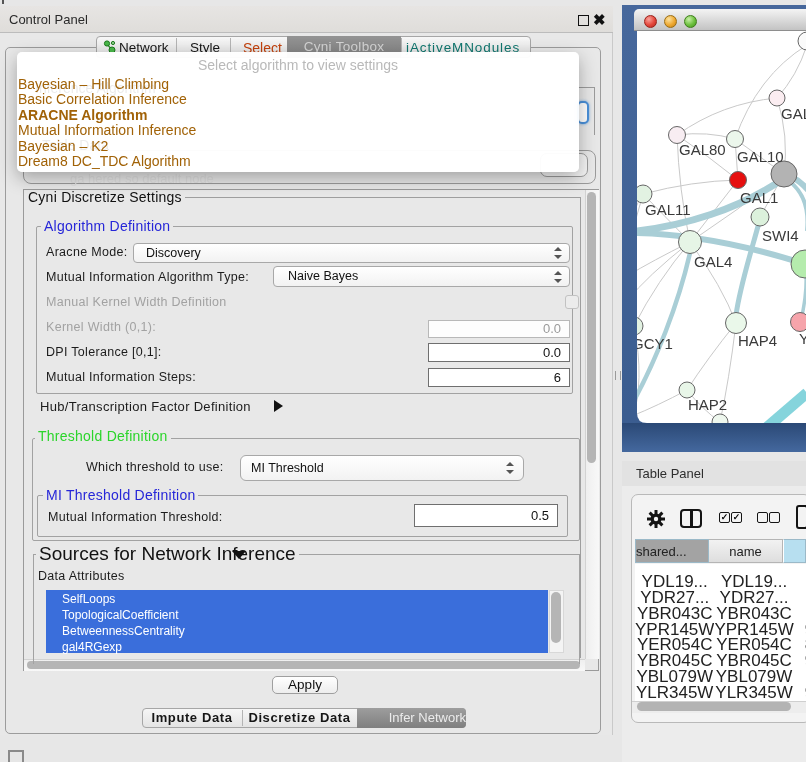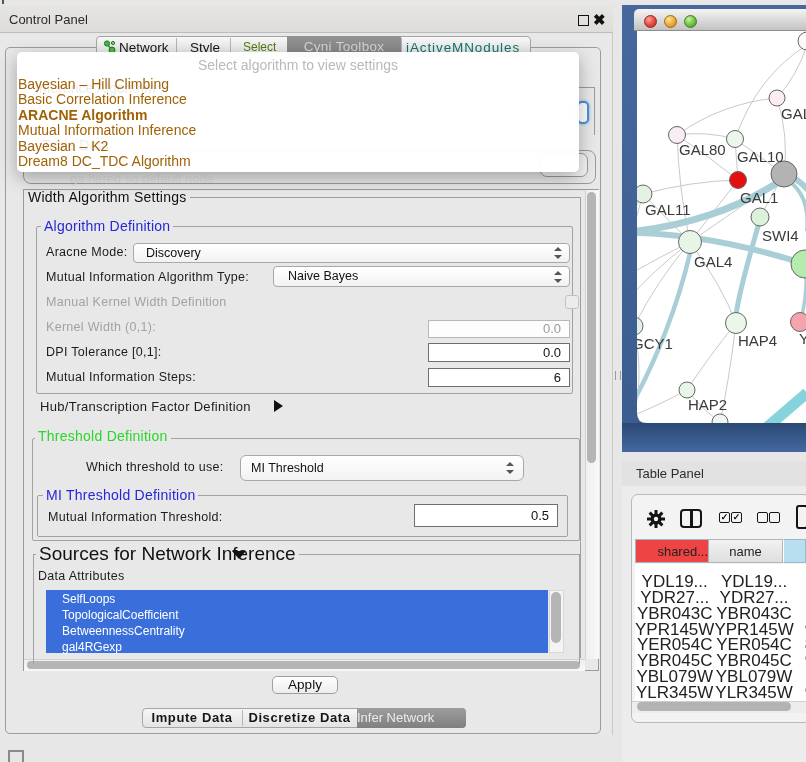--- a/index.html
+++ b/index.html
@@ -31,35 +31,35 @@
 <div class="a" style="left:230px;top:38px;width:1px;height:18px;background:#b4b4b4"></div>
 <div class="a" style="left:401px;top:38px;width:1px;height:18px;background:#b4b4b4"></div>
 <svg class="a" style="left:103px;top:40px" width="13" height="14" viewBox="0 0 13 14">
  <line x1="4" y1="4" x2="9" y2="10" stroke="#2c8c2c" stroke-width="1.2"></line>
  <circle cx="4" cy="3.5" r="2.6" fill="#49b849" stroke="#1e7a1e"></circle>
  <circle cx="9" cy="10" r="3" fill="#49b849" stroke="#1e7a1e"></circle>
  <circle cx="10" cy="3" r="1.6" fill="#8fd48f" stroke="#1e7a1e"></circle>
 </svg>
 <div class="a" style="left:119px;top:40px;font-size:13.5px;color:#161616">Network</div>
 <div class="a" style="left:190px;top:40px;font-size:13.5px;color:#161616">Style</div>
-<div class="a" style="left:243px;top:40px;font-size:12px;color:#4d7c0f">Select</div>
+<div class="a" style="left:243px;top:40px;font-size:14px;color:#c2410c">Select</div>
 <div class="a" style="left:287px;top:36px;width:114px;height:22px;line-height:22px;text-align:center;font-size:13.5px;letter-spacing:0.3px;color:#d4d4d4">Cyni Toolbox</div>
 <div class="a" style="left:406px;top:40px;font-size:13.5px;color:#0f766e;letter-spacing:0.9px">jActiveMNodules</div>
 
 <div class="a" style="left:23px;top:189px;width:576px;height:482px;border:1px solid #9a9a9a;background:#e8e8e8;box-sizing:border-box"></div>
 
 <div class="a" style="left:585px;top:190px;width:13px;height:469px;background:linear-gradient(90deg,#efefef,#f8f8f8);border-left:1px solid #d2d2d2"></div>
 <div class="a" style="left:587px;top:192px;width:9px;height:271px;background:#b5b5b5;border-radius:5px"></div>
 
 <div class="a" style="left:24px;top:659px;width:561px;height:11px;background:linear-gradient(#efefef,#f8f8f8);border-top:1px solid #d2d2d2"></div>
 <div class="a" style="left:27px;top:661px;width:553px;height:8px;background:#b5b5b5;border-radius:4px"></div>
 
 <div class="a" style="left:25px;top:197px;width:556px;height:1px;background:#9e9e9e"></div>
 <div class="a" style="left:580px;top:197px;width:1px;height:461px;background:#9e9e9e"></div>
-<div class="glbl" style="left:25px;top:190px;color:#111">Width Algorithm Settings</div>
+<div class="glbl" style="left:25px;top:190px;color:#111">Cyni Discretize Settings</div>
 
 <div class="a" style="left:36px;top:226px;width:537px;height:168px;border:1px solid #a2a2a2;border-radius:2px;box-sizing:border-box"></div>
 <div class="glbl" style="left:41px;top:219px;color:#2626d8">Algorithm Definition</div>
 
 <div class="lbl" style="left:46px;top:245px">Aracne Mode:</div>
 <div class="combo" style="left:133px;top:243px;width:437px;height:20px;line-height:19px"><span style="margin-left:12px">Discovery</span><span class="stepper"></span></div>
 <div class="lbl" style="left:46px;top:270px">Mutual Information Algorithm Type:</div>
 <div class="combo" style="left:273px;top:266px;width:297px;height:21px;line-height:19px"><span style="margin-left:14px">Naive Bayes</span><span class="stepper"></span></div>
 <div class="lbl" style="left:46px;top:295px;color:#a2a2a2">Manual Kernel Width Definition</div>
 <div class="a" style="left:565px;top:295px;width:14px;height:14px;background:#ececec;border:1px solid #c2c2c2;border-radius:3px;box-sizing:border-box"></div>
@@ -96,21 +96,21 @@
 <div class="a" style="left:549px;top:590px;width:15px;height:63px;background:#f4f4f4;border:1px solid #d8d8d8;box-sizing:border-box"></div>
 <div class="a" style="left:551px;top:592px;width:10px;height:51px;background:#b5b5b5;border-radius:5px"></div>
 
 <div class="a" style="left:272px;top:676px;width:66px;height:18px;border:1px solid #9f9f9f;border-radius:5px;background:linear-gradient(#ffffff,#ededed);box-sizing:border-box;text-align:center;font-size:13.5px;color:#111;line-height:16px">Apply</div>
 
 <div class="a" style="left:142px;top:708px;width:324px;height:20px;border:1px solid #a6a6a6;border-radius:4px;background:linear-gradient(#f6f6f6,#e4e4e4);box-sizing:border-box"></div>
 <div class="a" style="left:357px;top:708px;width:109px;height:20px;background:linear-gradient(#9d9d9d,#7f7f7f);border-radius:0 4px 4px 0"></div>
 <div class="a" style="left:242px;top:710px;width:1px;height:16px;background:#b4b4b4"></div>
 <div class="a" style="left:142px;top:708px;width:100px;height:20px;line-height:20px;text-align:center;font-size:13px;letter-spacing:0.6px;font-weight:bold;color:#161616">Impute Data</div>
 <div class="a" style="left:242px;top:708px;width:115px;height:20px;line-height:20px;text-align:center;font-size:13px;letter-spacing:0.6px;font-weight:bold;color:#161616">Discretize Data</div>
-<div class="a" style="left:357px;top:708px;width:109px;height:20px;line-height:20px;text-align:left;font-size:13px;color:#ececec">Infer Network</div>
+<div class="a" style="left:357px;top:708px;width:109px;height:20px;line-height:20px;text-align:right;font-size:13px;color:#ececec">Infer Network</div>
 
 <div class="a" style="left:8px;top:750px;width:16px;height:14px;border:2px solid #8a8a8a;background:#e6e6e6;box-sizing:border-box"></div>
 
 <div class="a" style="left:23px;top:150px;width:573px;height:34px;border:1px solid #9b9b9b;border-radius:8px;box-sizing:border-box;background:#e8e8e8"></div>
 <div class="a" style="left:70px;top:171px;font-size:13px;color:#dedede">ga hered so default node</div>
 <div class="a" style="left:578px;top:87px;width:16px;height:1px;background:#9b9b9b"></div>
 <div class="a" style="left:594px;top:87px;width:1px;height:48px;background:#9b9b9b"></div>
 <div class="a" style="left:540px;top:153px;width:48px;height:24px;border:1px solid #9b9b9b;border-radius:7px;background:#f5f5f5;box-sizing:border-box"></div>
 <div class="a" style="left:577px;top:101px;width:12px;height:23px;border:2px solid #4a90d9;border-radius:5px;background:#fff;box-sizing:border-box;box-shadow:0 0 3px #6aa6e2"></div>
 
@@ -224,21 +224,21 @@
     </g>
 </svg>
 <div class="a" style="left:680px;top:509px;width:22px;height:19px;border:2.5px solid #141414;border-radius:4px;box-sizing:border-box"></div>
 <div class="a" style="left:689.5px;top:511px;width:3px;height:15px;background:#141414"></div>
 <div class="a" style="left:719px;top:512px;width:11px;height:11px;border:1.5px solid #141414;border-radius:2px;box-sizing:border-box;font-size:9px;font-weight:bold;line-height:9px;text-align:center">✓</div>
 <div class="a" style="left:731px;top:512px;width:11px;height:11px;border:1.5px solid #141414;border-radius:2px;box-sizing:border-box;font-size:9px;font-weight:bold;line-height:9px;text-align:center">✓</div>
 <div class="a" style="left:757px;top:512px;width:11px;height:11px;border:1.5px solid #141414;border-radius:2px;box-sizing:border-box"></div>
 <div class="a" style="left:769px;top:512px;width:11px;height:11px;border:1.5px solid #141414;border-radius:2px;box-sizing:border-box"></div>
 <div class="a" style="left:796px;top:505px;width:12px;height:24px;border:2.5px solid #141414;border-radius:3px;box-sizing:border-box;background:#f3f3f3"></div>
 
-<div class="a" style="left:635px;top:539px;width:74px;height:24px;background:#ef4444;border:1px solid #9bb9c8;box-sizing:border-box;text-align:right;font-size:13px;color:#222;line-height:23px">shared...</div>
+<div class="a" style="left:635px;top:539px;width:74px;height:24px;background:#a3a3a3;border:1px solid #9bb9c8;box-sizing:border-box;text-align:left;font-size:13px;color:#222;line-height:23px">shared...</div>
 <div class="a" style="left:709px;top:539px;width:74px;height:24px;background:linear-gradient(#f2f2f2,#dedede);border:1px solid #b5b5b5;border-left:0;box-sizing:border-box;text-align:center;font-size:13px;color:#222;line-height:23px">name</div>
 <div class="a" style="left:783px;top:539px;width:23px;height:24px;background:#b7dff0;border:1px solid #9bb9c8;border-left:1px solid #fff;box-sizing:border-box"></div>
 
 <div class="a" style="left:635px;top:564px;width:171px;height:137px;background:#fff;overflow:hidden">
 <table style="border-collapse:collapse;font-size:17px;color:#222;margin-top:10px;table-layout:fixed" cellspacing="0" cellpadding="0">
 <tbody>
         <tr>
           <td style="width:74px;text-align:center">YDL19...</td>
           <td style="width:74px;text-align:center">YDL19...</td>
           <td style="width:40px;padding-left:11px">13</td>

